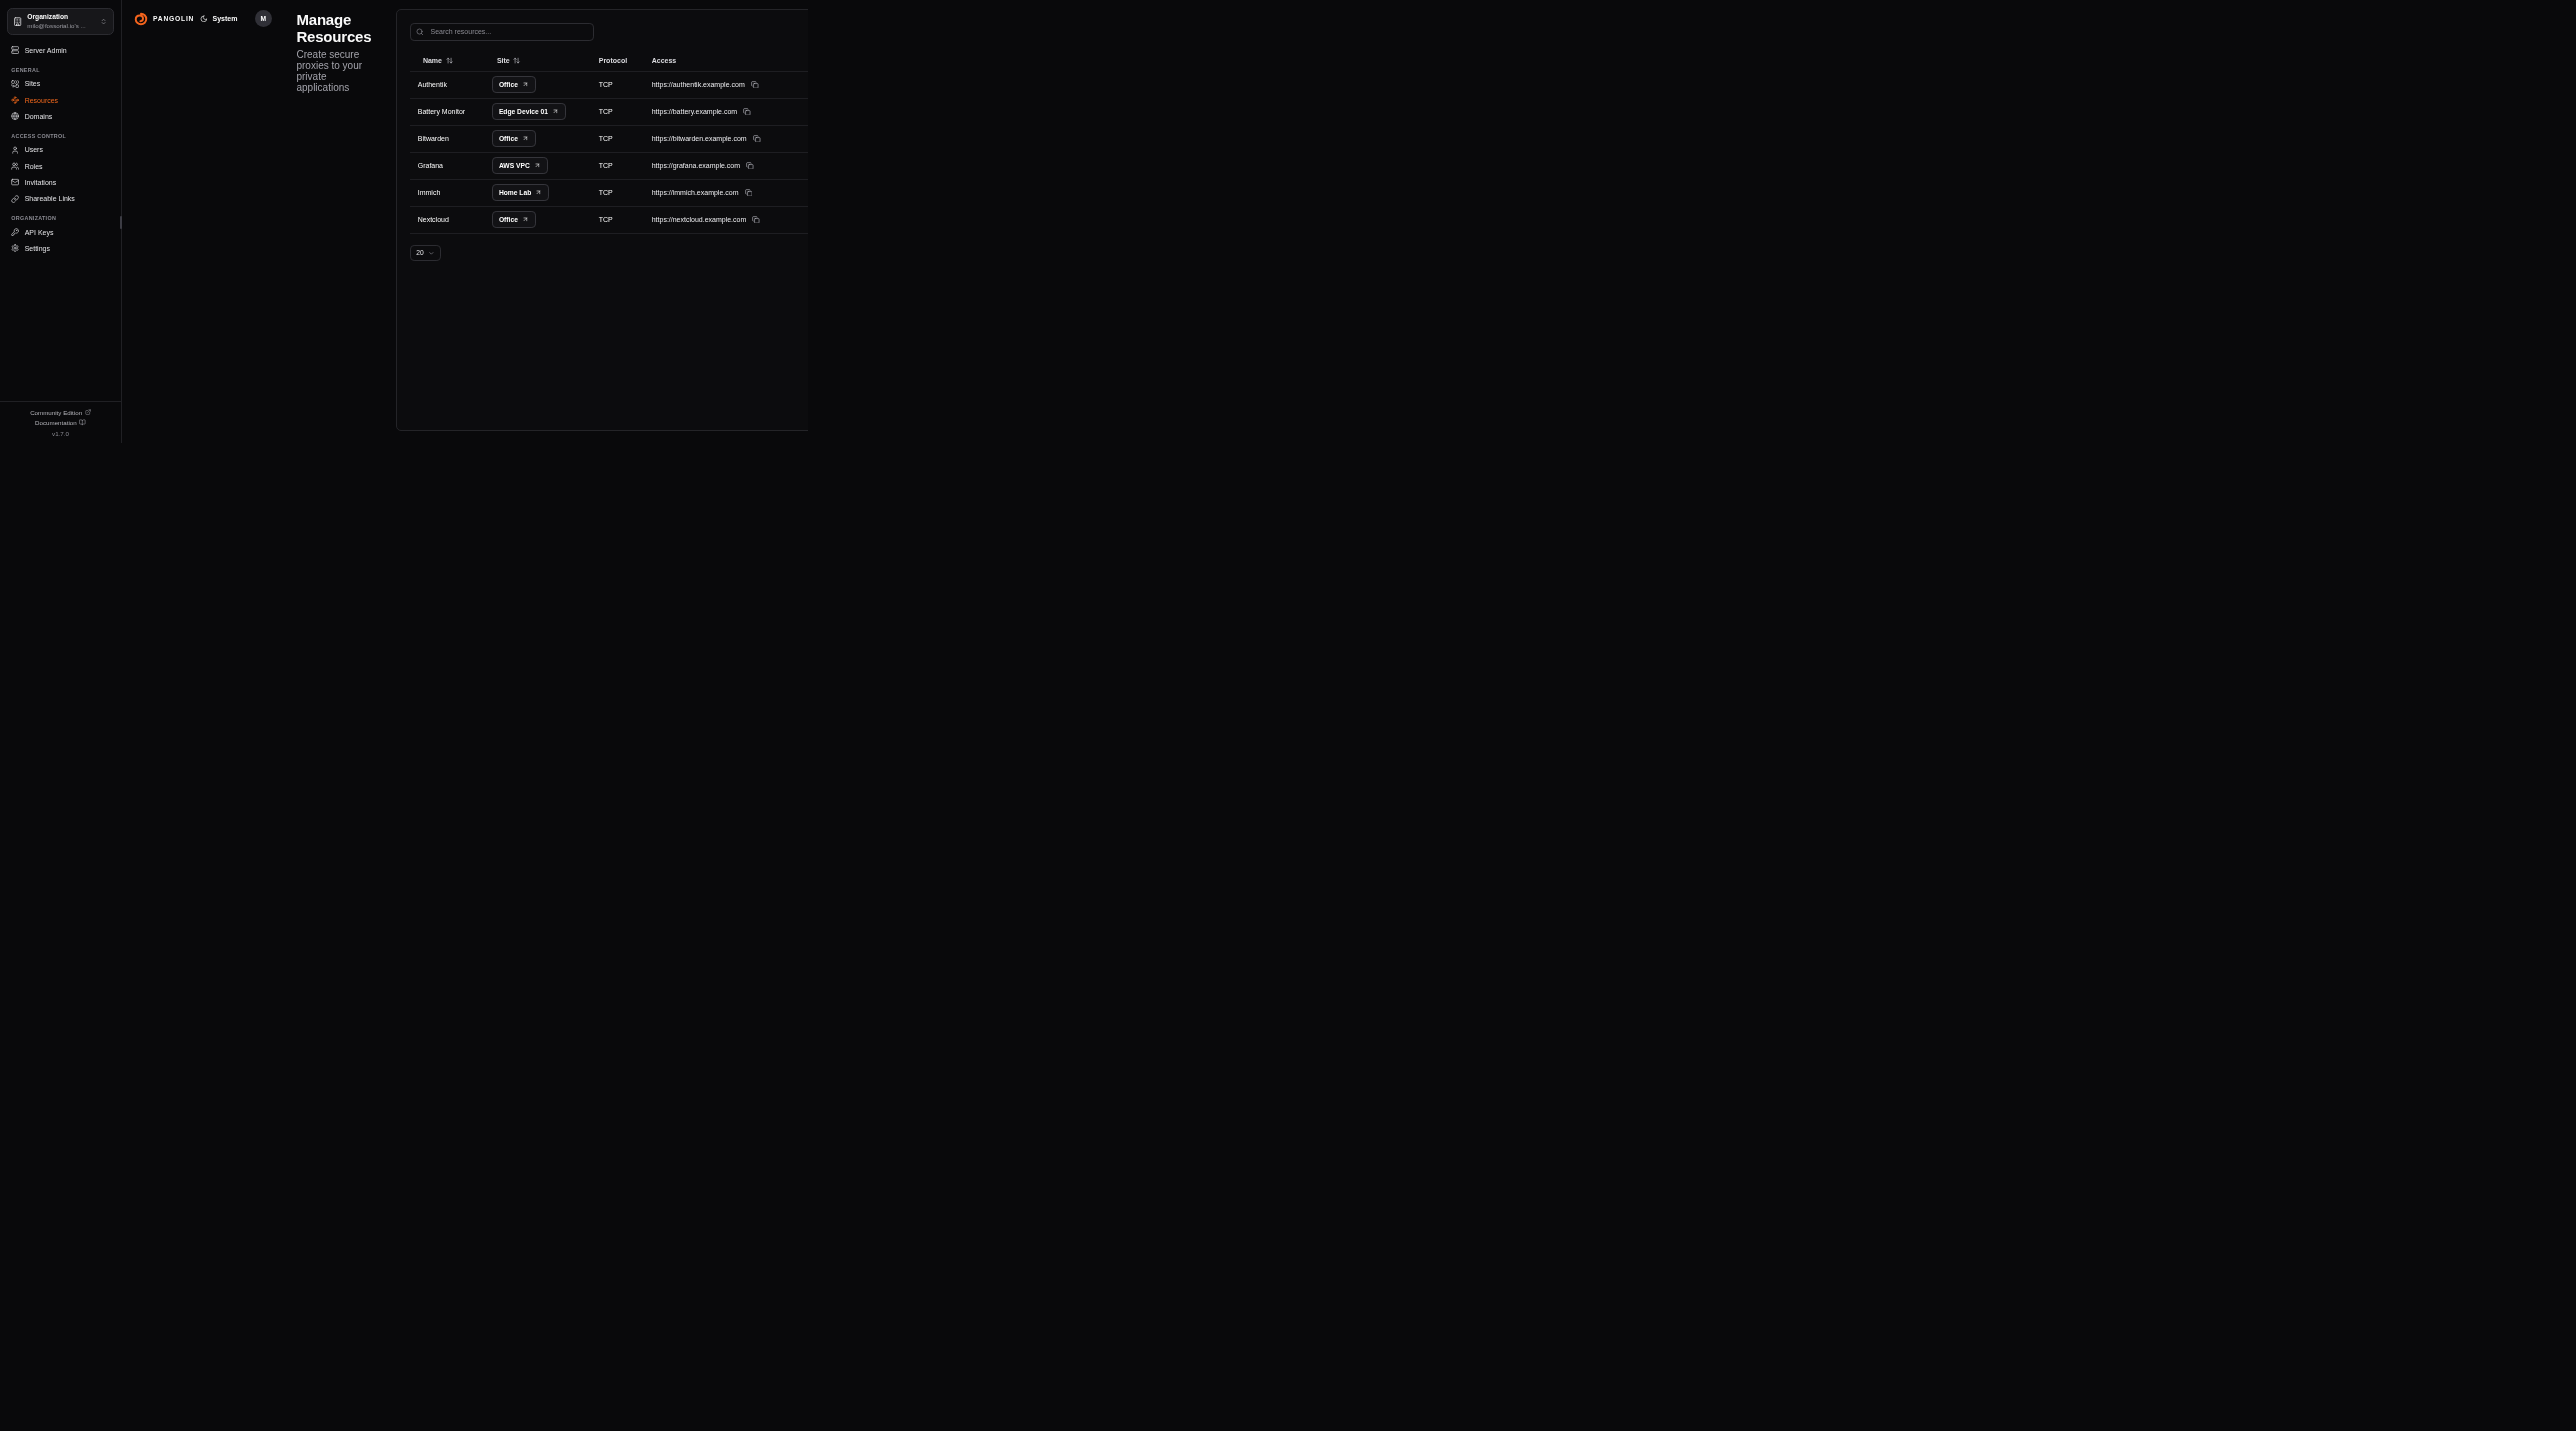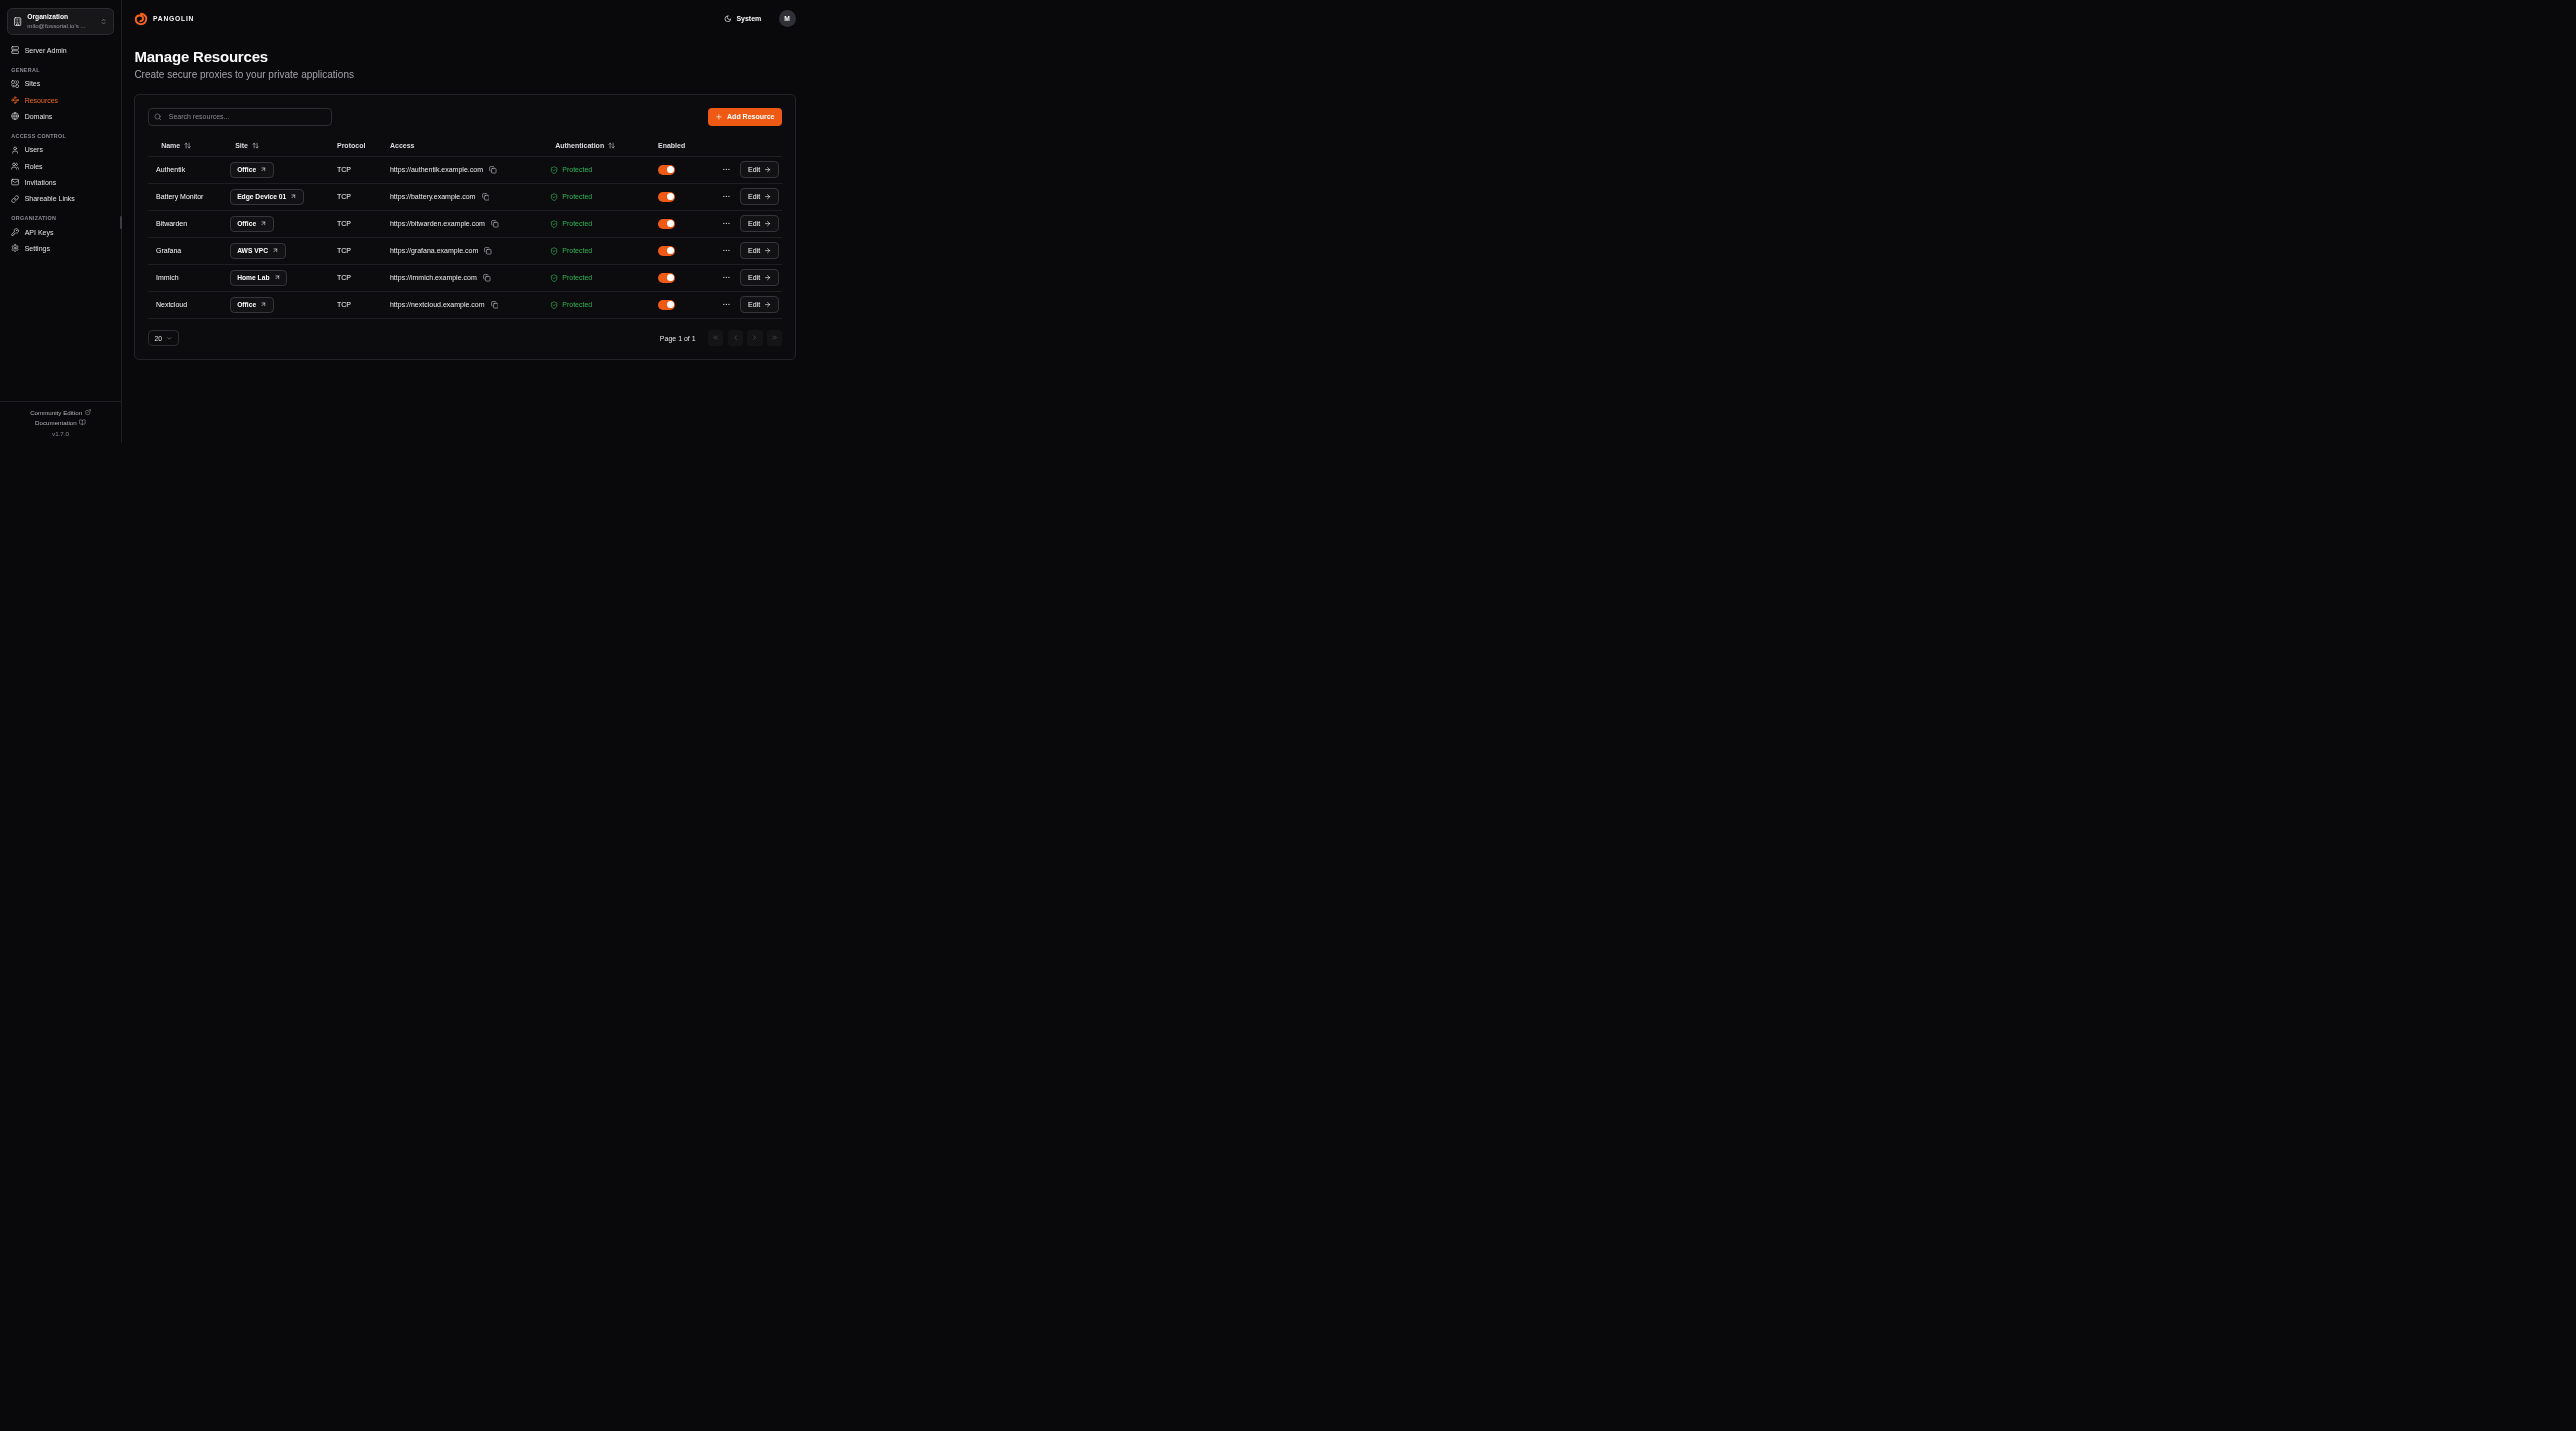--- a/index.html
+++ b/index.html
@@ -24,21 +24,21 @@
   .nav-item .icon { color: #d6d6da; }
   .nav-item.active, .nav-item.active .icon { color: #f2681c; }
   .section-heading { font-size: 5.4px; font-weight: 700; color: #8b8b93; letter-spacing: 0.3px; margin: 8.8px 4.1px 3.1px; }
   .resize-handle { position: absolute; right: -1px; top: 216px; width: 2.1px; height: 13.4px; border-radius: 2.1px; background: #3c3c44; cursor: col-resize; }
   .sidebar-footer { margin-top: auto; border-top: 0.5px solid #202024; padding: 6.7px 5.2px 6.2px; display: flex; flex-direction: column; gap: 3.6px; align-items: center; color: #b4b4ba; font-size: 6.2px; }
   .footer-link { display: inline-flex; align-items: center; gap: 2.6px; cursor: pointer; }
   .footer-link .icon { color: #9c9ca3; }
   .version { color: #8b8b93; }
 
   
-  .main { flex: 1; display: flex; flex-direction: column; min-width: 0; }
+  .main { flex: 1; display: flex; flex-direction: row; min-width: 0; }
   .topbar { display: flex; align-items: center; justify-content: space-between; padding: 7.2px 12.4px; height: 37px; }
   .brand { display: flex; align-items: center; gap: 4.6px; }
   .brand-name { font-size: 6.7px; font-weight: 700; letter-spacing: 0.8px; }
   .top-right { display: flex; align-items: center; gap: 11.3px; }
   .theme-btn { display: flex; align-items: center; gap: 4.6px; font-size: 7px; font-weight: 600; color: #fafafa; background: none; border: 0; cursor: pointer; }
   .avatar { width: 17px; height: 17px; border-radius: 50%; background: #303037; color: #fff; font-size: 6.7px; font-weight: 600; display: flex; align-items: center; justify-content: center; cursor: pointer; }
 
   .page-head { padding: 11.3px 12.4px 5.2px; }
   .page-title { font-size: 15px; font-weight: 700; letter-spacing: -0.2px; margin: 0; }
   .page-sub { margin: 3.6px 0 0; color: #a3a3ab; font-size: 10px; }

